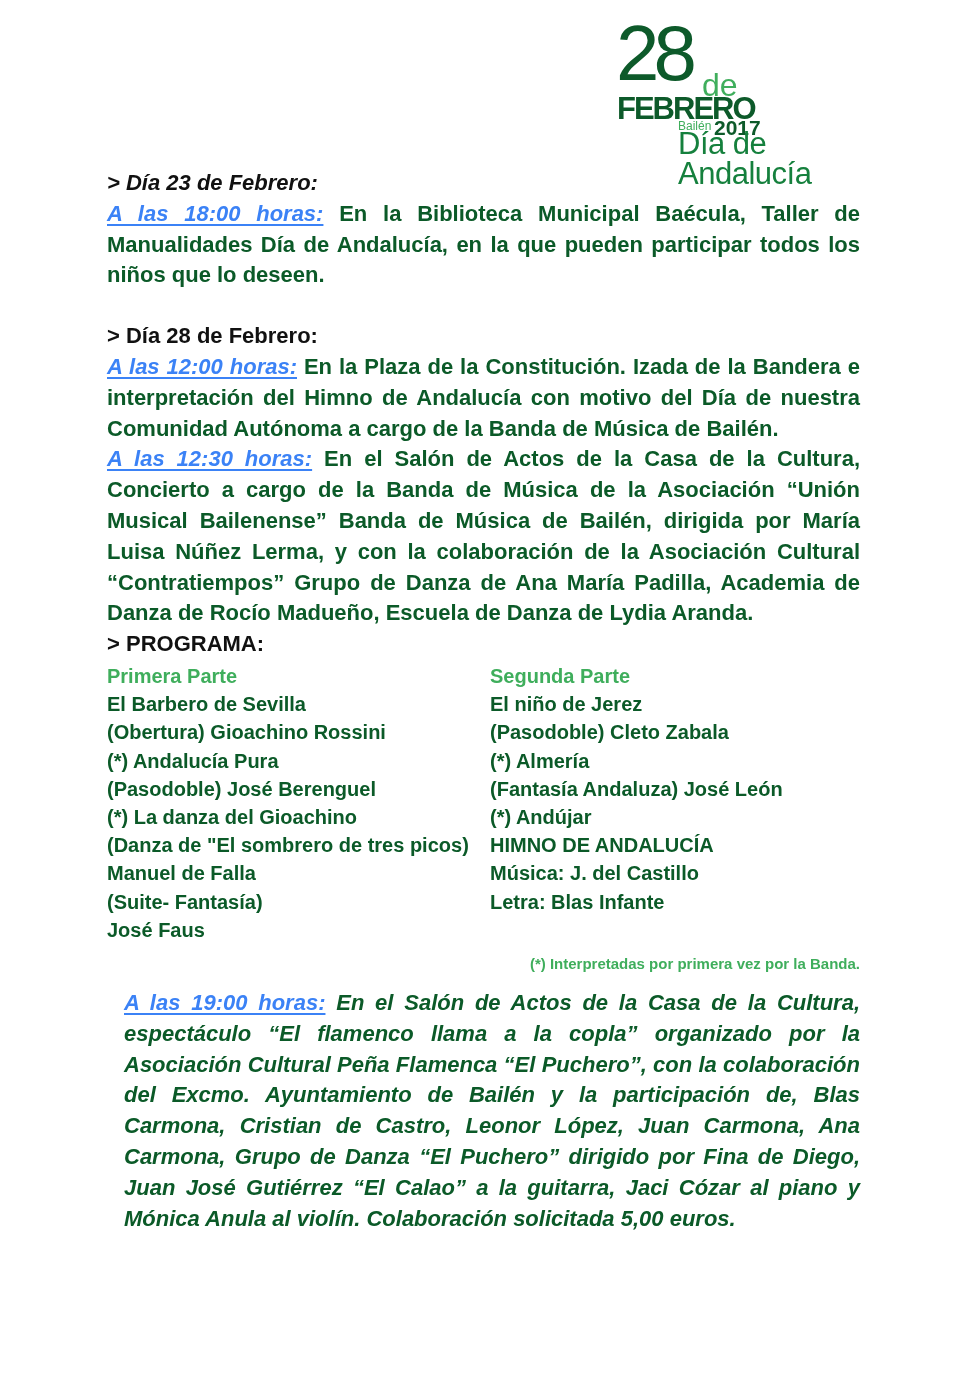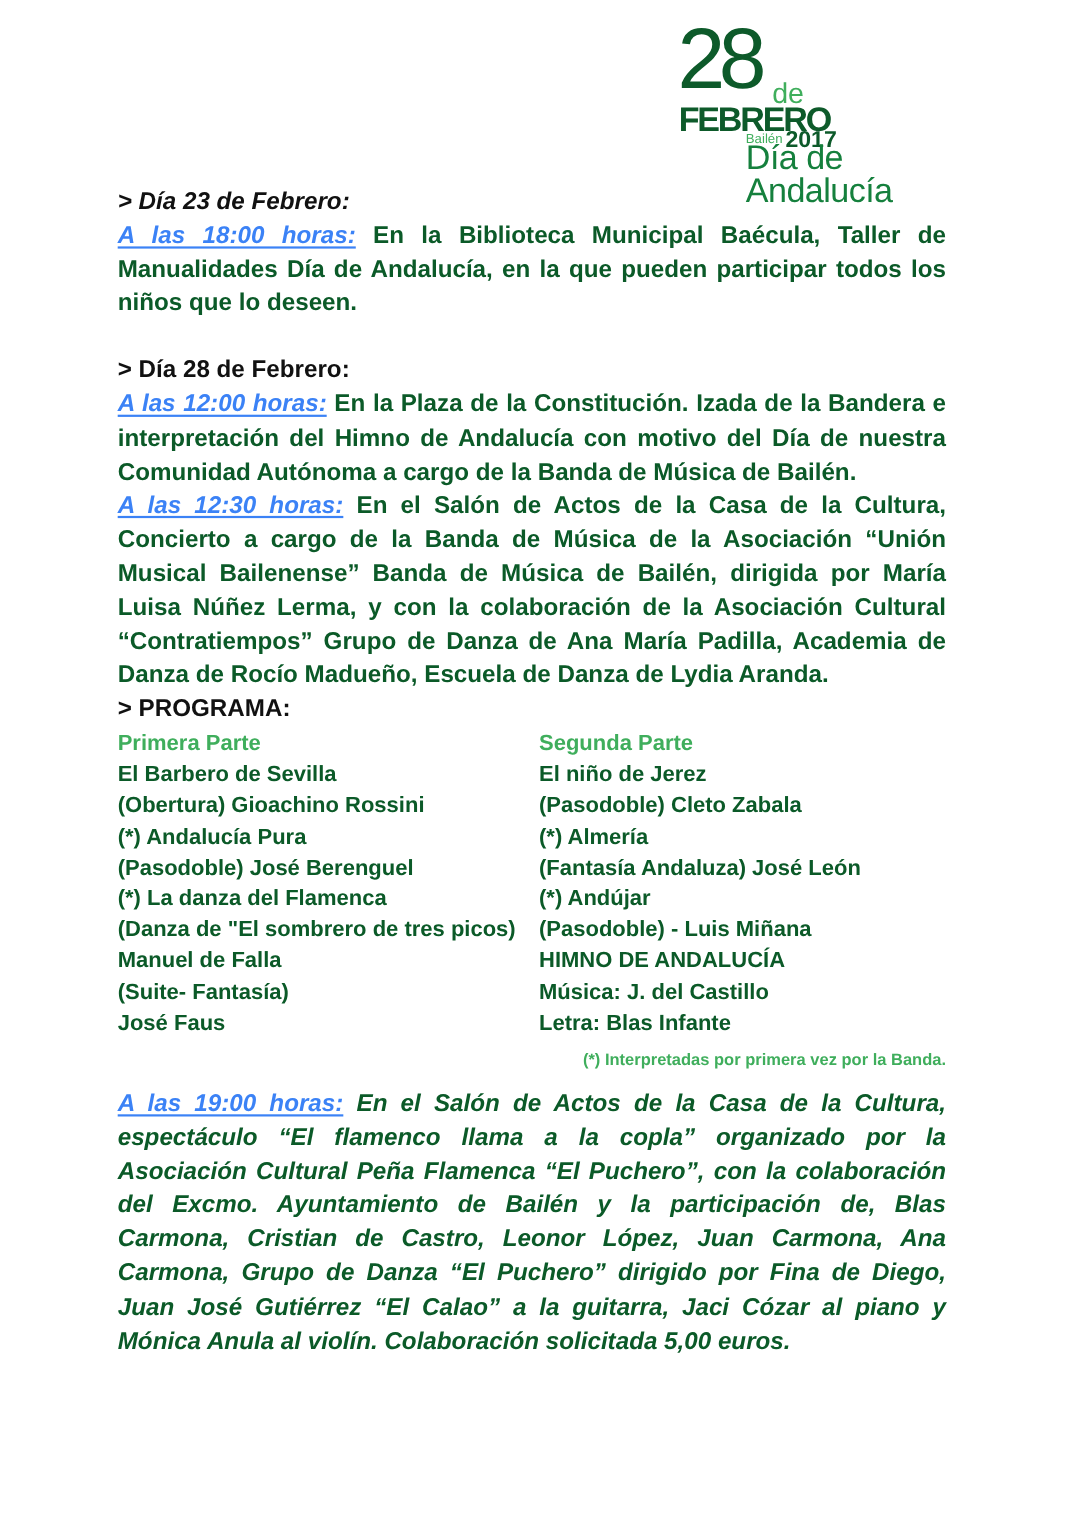--- a/index.html
+++ b/index.html
@@ -3,37 +3,37 @@
 <meta charset="utf-8">
 <style>
   html, body { margin: 0; padding: 0; background: #ffffff; }
   body { width: 977px; height: 1387px; position: relative; overflow: hidden;
          font-family: "Liberation Sans", "DejaVu Sans", sans-serif; color: #0b5a28; }
 
   
   .logo { position: absolute; left: 616px; top: 14px; width: 290px; height: 140px; }
   .logo .num { position: absolute; left: 0; top: 0; font-size: 78px; line-height: 78px;
                font-weight: 400; color: #0d5a2a; letter-spacing: -6px; }
-  .logo .de { position: absolute; left: 86px; top: 58px; font-size: 26px; color: #3fae5c; line-height: 26px; }
+  .logo .de { position: absolute; left: 86px; top: 58px; font-size: 32px; color: #3fae5c; line-height: 26px; }
   .logo .feb { position: absolute; left: 1px; top: 79px; font-size: 31px; font-weight: 700;
                color: #0d5a2a; line-height: 31px; letter-spacing: -2px; }
   .logo .bailen { position: absolute; left: 62px; top: 106px; font-size: 12px; color: #3fae5c; line-height: 12px; }
   .logo .year { position: absolute; left: 98px; top: 104px; font-size: 21px; font-weight: 700;
                 color: #0d5a2a; line-height: 19px; }
   .logo .dia { position: absolute; left: 62px; top: 115px; font-size: 31px; font-weight: 400;
                color: #15803d; line-height: 30px; letter-spacing: -0.5px; }
 
   
   .content { position: absolute; left: 107px; top: 168px; width: 753px; }
   .heading { font-size: 22px; line-height: 30.8px; font-weight: 700; color: #111111; }
   .heading.italic { font-style: italic; }
   .time { color: #3b82f6; text-decoration: underline; text-decoration-thickness: 2px;
           text-underline-offset: 3px; font-weight: 700; font-style: italic; }
   .para { margin: 0; font-size: 22px; line-height: 30.8px; font-weight: 700; text-align: justify; }
-  .para.italic { font-style: italic; }
+  .para.italic { font-style: italic; margin-left: 17px; }
   .gap { height: 30px; }
 
   .programa { display: flex; justify-content: space-between; margin-top: 2px; }
   .col { text-align: left; font-size: 20px; line-height: 28.2px; font-weight: 700; color: #0b5a28; }
   .col.left { width: 380px; margin-left: 0; }
   .col.right { width: 340px; margin-right: 30px; }
   .col .title { color: #3fae5c; }
   .note { text-align: right; font-size: 15px; line-height: 28px; font-weight: 700; color: #3fae5c;
           margin-top: 6px; margin-bottom: 10px; padding-left: 20px; }
 </style>
@@ -67,34 +67,33 @@
   </p>
 
   <div class="heading">&gt; PROGRAMA:</div>
   <div class="programa">
     <div class="col left">
       <div class="title">Primera Parte</div>
       <div>El Barbero de Sevilla</div>
       <div>(Obertura) Gioachino Rossini</div>
       <div>(*) Andalucía Pura</div>
       <div>(Pasodoble)  José Berenguel</div>
-      <div>(*) La danza del Flamenca</div>
+      <div>(*) La danza del Gioachino</div>
       <div>(Danza de "El sombrero de tres picos)</div>
       <div>Manuel de Falla</div>
       <div>(Suite- Fantasía)</div>
       <div>José Faus</div>
     </div>
     <div class="col right">
       <div class="title">Segunda Parte</div>
       <div>El niño de Jerez</div>
       <div>(Pasodoble)  Cleto Zabala</div>
       <div>(*) Almería</div>
       <div>(Fantasía Andaluza)  José León</div>
       <div>(*) Andújar</div>
-      <div>(Pasodoble) - Luis Miñana</div>
       <div>HIMNO DE ANDALUCÍA</div>
       <div>Música: J. del Castillo</div>
       <div>Letra: Blas Infante</div>
     </div>
   </div>
   <div class="note">(*) Interpretadas por primera vez por la Banda.</div>
 
   <p class="para italic">
     <span class="time">A las 19:00 horas:</span><span> En el Salón de Actos de la Casa de la Cultura, espectáculo “El flamenco llama a la copla” organizado por la Asociación Cultural Peña Flamenca “El Puchero”, con la colaboración del Excmo. Ayuntamiento de Bailén y la participación de, Blas Carmona, Cristian de Castro, Leonor López, Juan Carmona, Ana Carmona, Grupo de Danza “El Puchero” dirigido por Fina de Diego, Juan José Gutiérrez “El Calao” a la guitarra, Jaci Cózar al piano y Mónica Anula al violín. Colaboración solicitada 5,00 euros.</span>
   </p>

